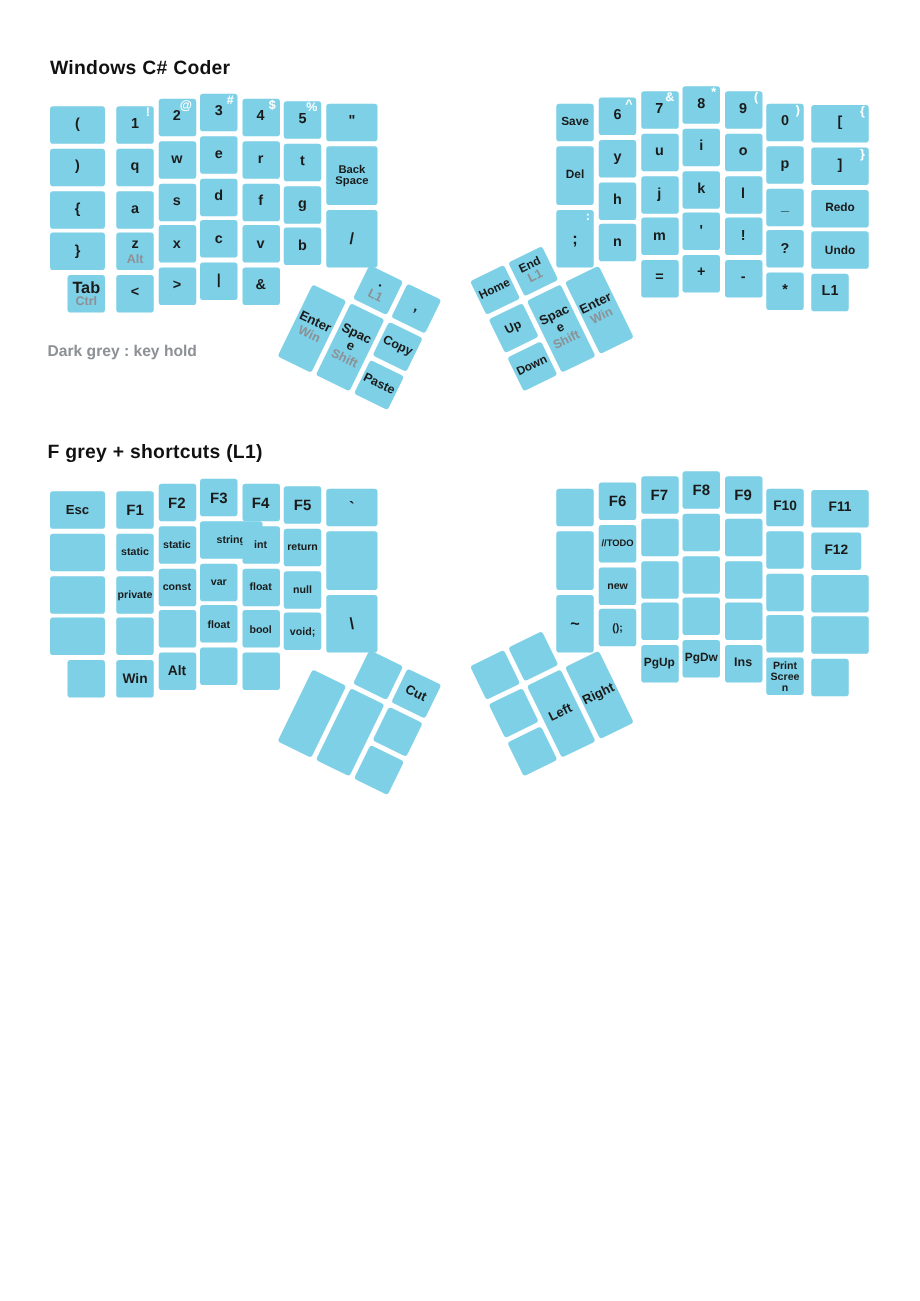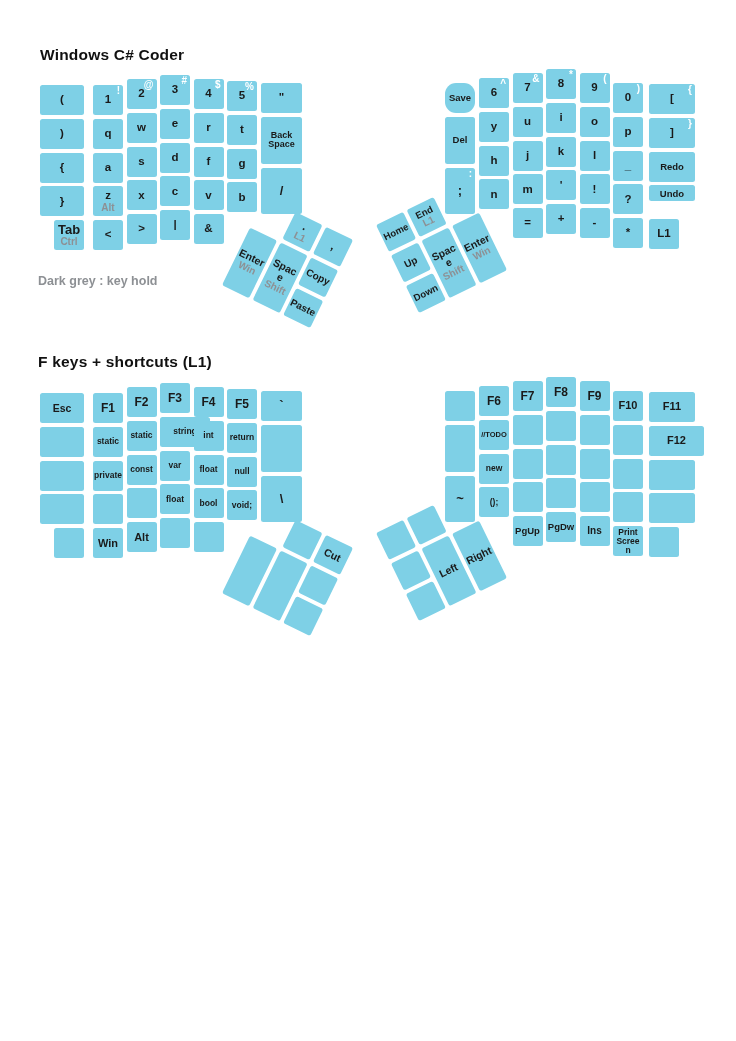--- a/index.html
+++ b/index.html
@@ -34,21 +34,21 @@
     color:var(--shift,#fff);font-size:10px;line-height:1.1;
   }
 </style>
 </head>
 <body style="--bg: #ffffff; --key: #7ed0e6; --tap: #1a1a1a; --hold: #8d9094; --shift: #ffffff; --title: #111111;">
 
 <h2 class="title" style="left:40px;top:46px;">Windows C# Coder</h2>
 
 <div class="legend" style="left:38px;top:274px;">Dark grey : key hold</div>
 
-<h2 class="title" style="left:38px;top:353px;">F keys + shortcuts (L1)</h2>
+<h2 class="title" style="left:38px;top:353px;">F grey + shortcuts (L1)</h2>
 
 <div id="layer0" class="layer">
     <div class="half">
       <div class="key" style="left: 40px; top: 85px; width: 44px; height: 30px;">
         <span class="tap" style="font-size: 11.5px;">(</span>
       </div>
       <div class="key" style="left: 40px; top: 118.8px; width: 44px; height: 30px;">
         <span class="tap" style="font-size: 11.5px;">)</span>
       </div>
       <div class="key" style="left: 40px; top: 152.6px; width: 44px; height: 30px;">
@@ -143,21 +143,21 @@
         <span class="tap" style="font-size: 11.5px;">"</span>
       </div>
       <div class="key" style="left: 261px; top: 116.8px; width: 41px; height: 46.9px;">
         <span class="tap" style="font-size: 9px;">Back Space</span>
       </div>
       <div class="key" style="left: 261px; top: 167.5px; width: 41px; height: 46.9px;">
         <span class="tap" style="font-size: 13px;">/</span>
       </div>
     </div>
     <div class="half">
-      <div class="key" style="left: 445px; top: 83px; width: 30px; height: 30px; border-radius: 11px;">
+      <div class="key" style="left: 445px; top: 83px; width: 30px; height: 30px;">
         <span class="tap" style="font-size: 9.5px;">Save</span>
       </div>
       <div class="key" style="left: 445px; top: 116.8px; width: 30px; height: 46.9px;">
         <span class="tap" style="font-size: 9.5px;">Del</span>
       </div>
       <div class="key" style="left: 445px; top: 167.5px; width: 30px; height: 46.9px;">
         <span class="tap" style="font-size: 13px;">;</span>
         <span class="shift">:</span>
       </div>
       <div class="key" style="left: 479px; top: 78px; width: 30px; height: 30px;">
@@ -241,21 +241,21 @@
         <span class="tap" style="font-size: 11.5px;">[</span>
         <span class="shift">{</span>
       </div>
       <div class="key" style="left: 649px; top: 117.8px; width: 46px; height: 30px;">
         <span class="tap" style="font-size: 11.5px;">]</span>
         <span class="shift">}</span>
       </div>
       <div class="key" style="left: 649px; top: 151.6px; width: 46px; height: 30px;">
         <span class="tap" style="font-size: 9.5px;">Redo</span>
       </div>
-      <div class="key" style="left: 649px; top: 185.4px; width: 46px; height: 16px;">
+      <div class="key" style="left: 649px; top: 185.4px; width: 46px; height: 30px;">
         <span class="tap" style="font-size: 9.5px;">Undo</span>
       </div>
       <div class="key" style="left: 649px; top: 219.2px; width: 30px; height: 30px;">
         <span class="tap" style="font-size: 11.5px;">L1</span>
       </div>
     </div>
     <div class="thumb" style="left: 265px; top: 197px; transform: rotate(26deg);">
       <div class="key" style="left: 33.8px; top: 0px; width: 30px; height: 30px;">
         <span class="tap" style="font-size: 11.5px;">.</span>
         <span class="hold">L1</span>
@@ -479,21 +479,21 @@
       </div>
       <div class="key" style="left: 613px; top: 492.4px; width: 30px; height: 30px;">
         <span class="tap" style="font-size: 11.5px;"></span>
       </div>
       <div class="key" style="left: 613px; top: 526.2px; width: 30px; height: 30px;">
         <span class="tap" style="font-size: 8.5px; text-align: center;">Print Screen</span>
       </div>
       <div class="key" style="left: 649px; top: 392px; width: 46px; height: 30px;">
         <span class="tap" style="font-size: 11px;">F11</span>
       </div>
-      <div class="key" style="left: 649px; top: 425.8px; width: 55px; height: 30px;">
+      <div class="key" style="left: 649px; top: 425.8px; width: 40px; height: 30px;">
         <span class="tap" style="font-size: 11px;">F12</span>
       </div>
       <div class="key" style="left: 649px; top: 459.6px; width: 46px; height: 30px;">
         <span class="tap" style="font-size: 11.5px;"></span>
       </div>
       <div class="key" style="left: 649px; top: 493.4px; width: 46px; height: 30px;">
         <span class="tap" style="font-size: 11.5px;"></span>
       </div>
       <div class="key" style="left: 649px; top: 527.2px; width: 30px; height: 30px;">
         <span class="tap" style="font-size: 11.5px;"></span>

